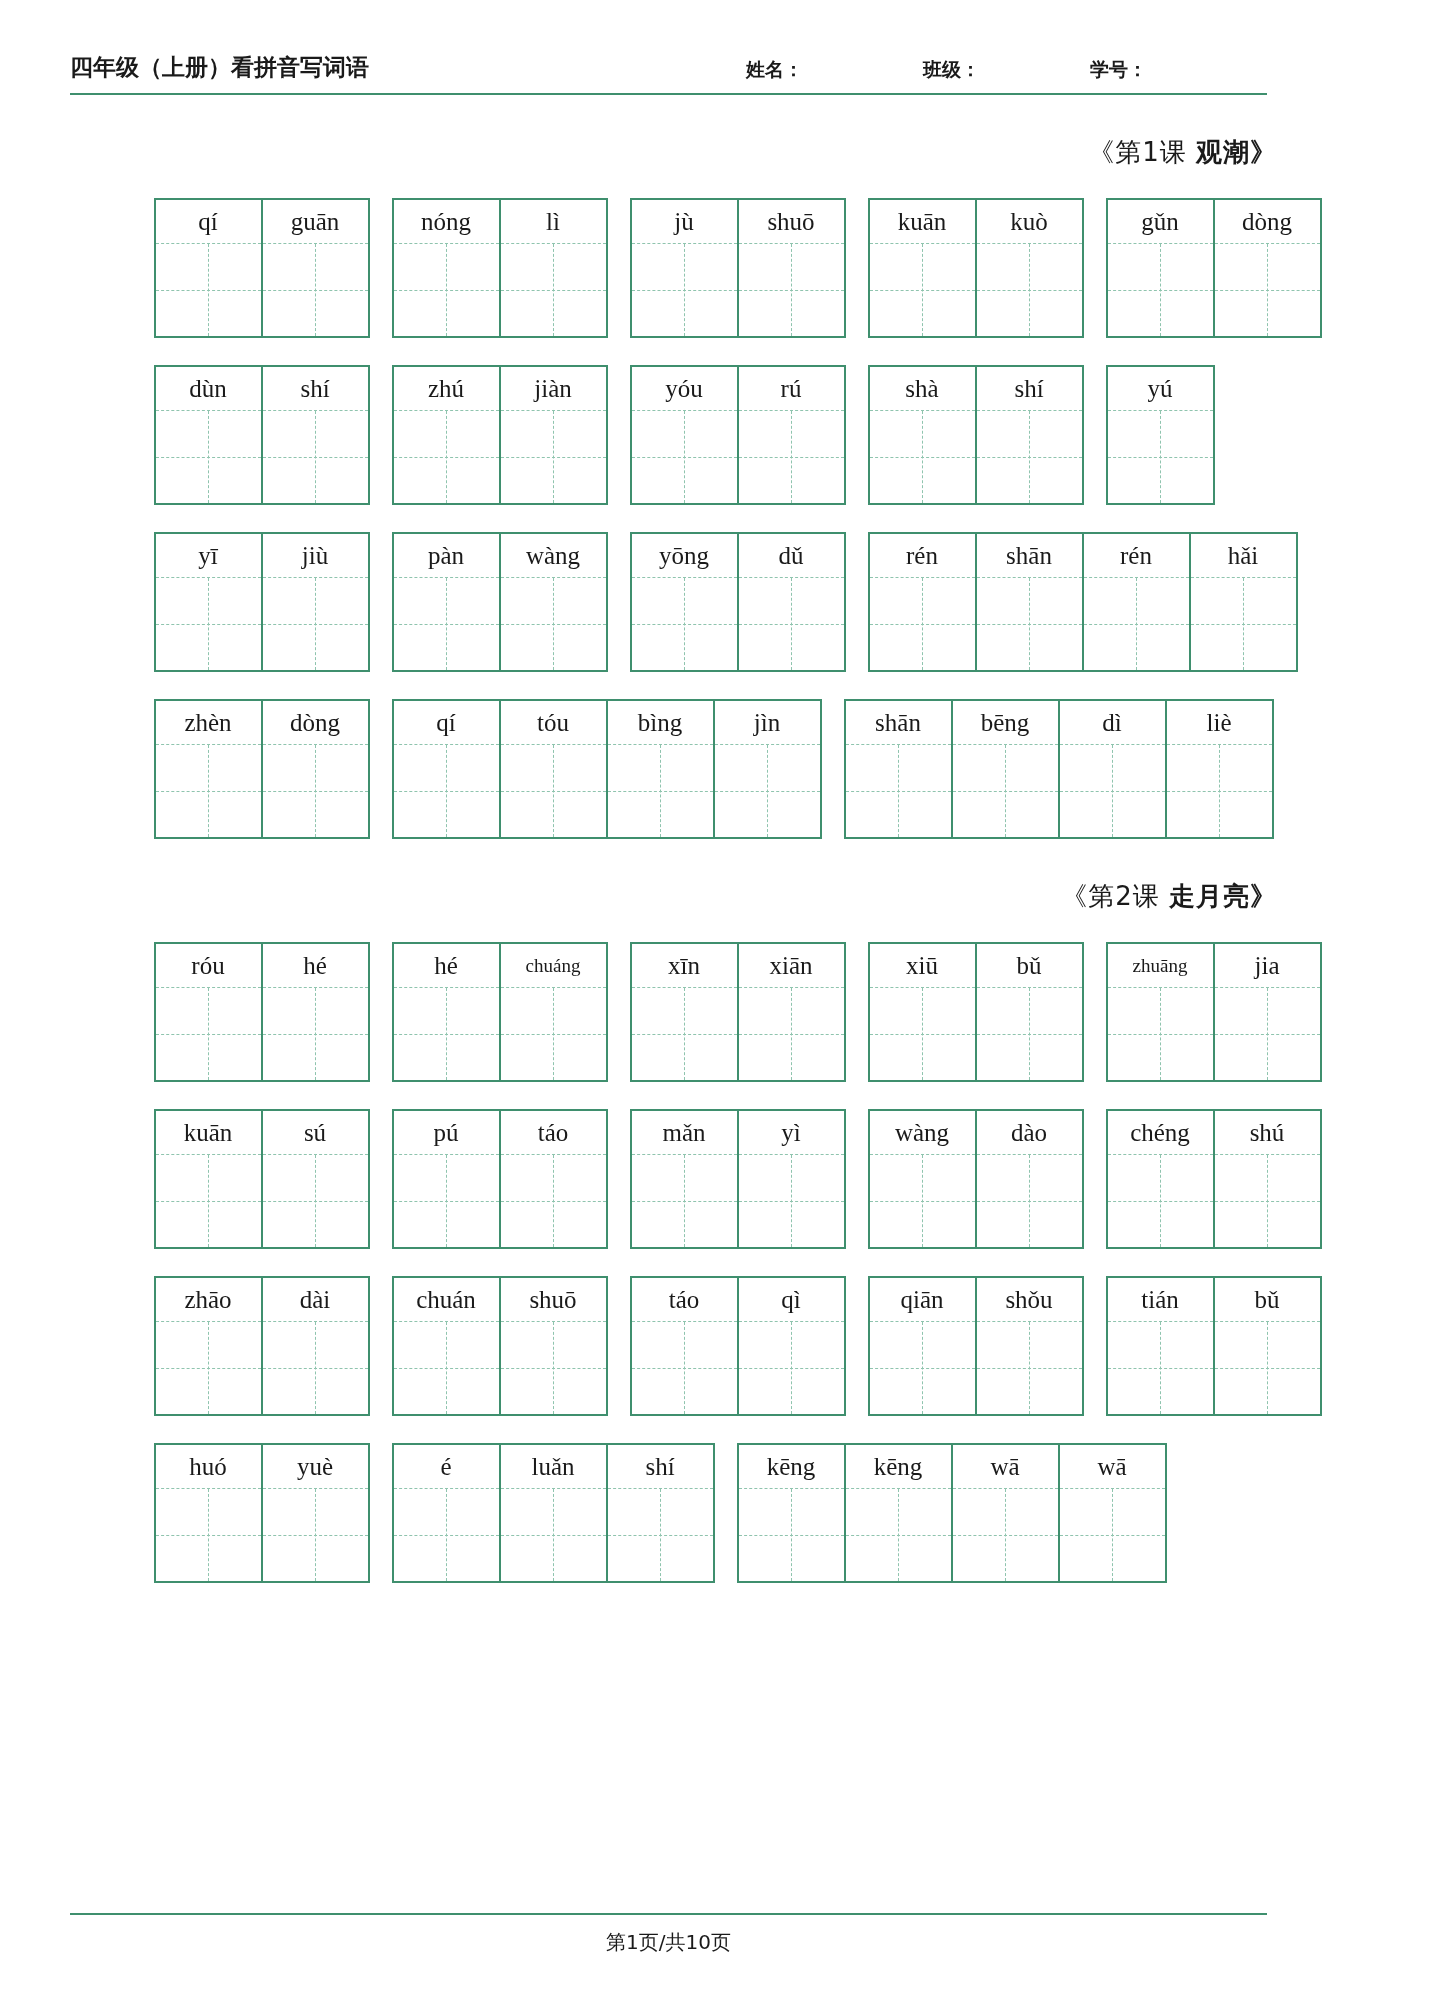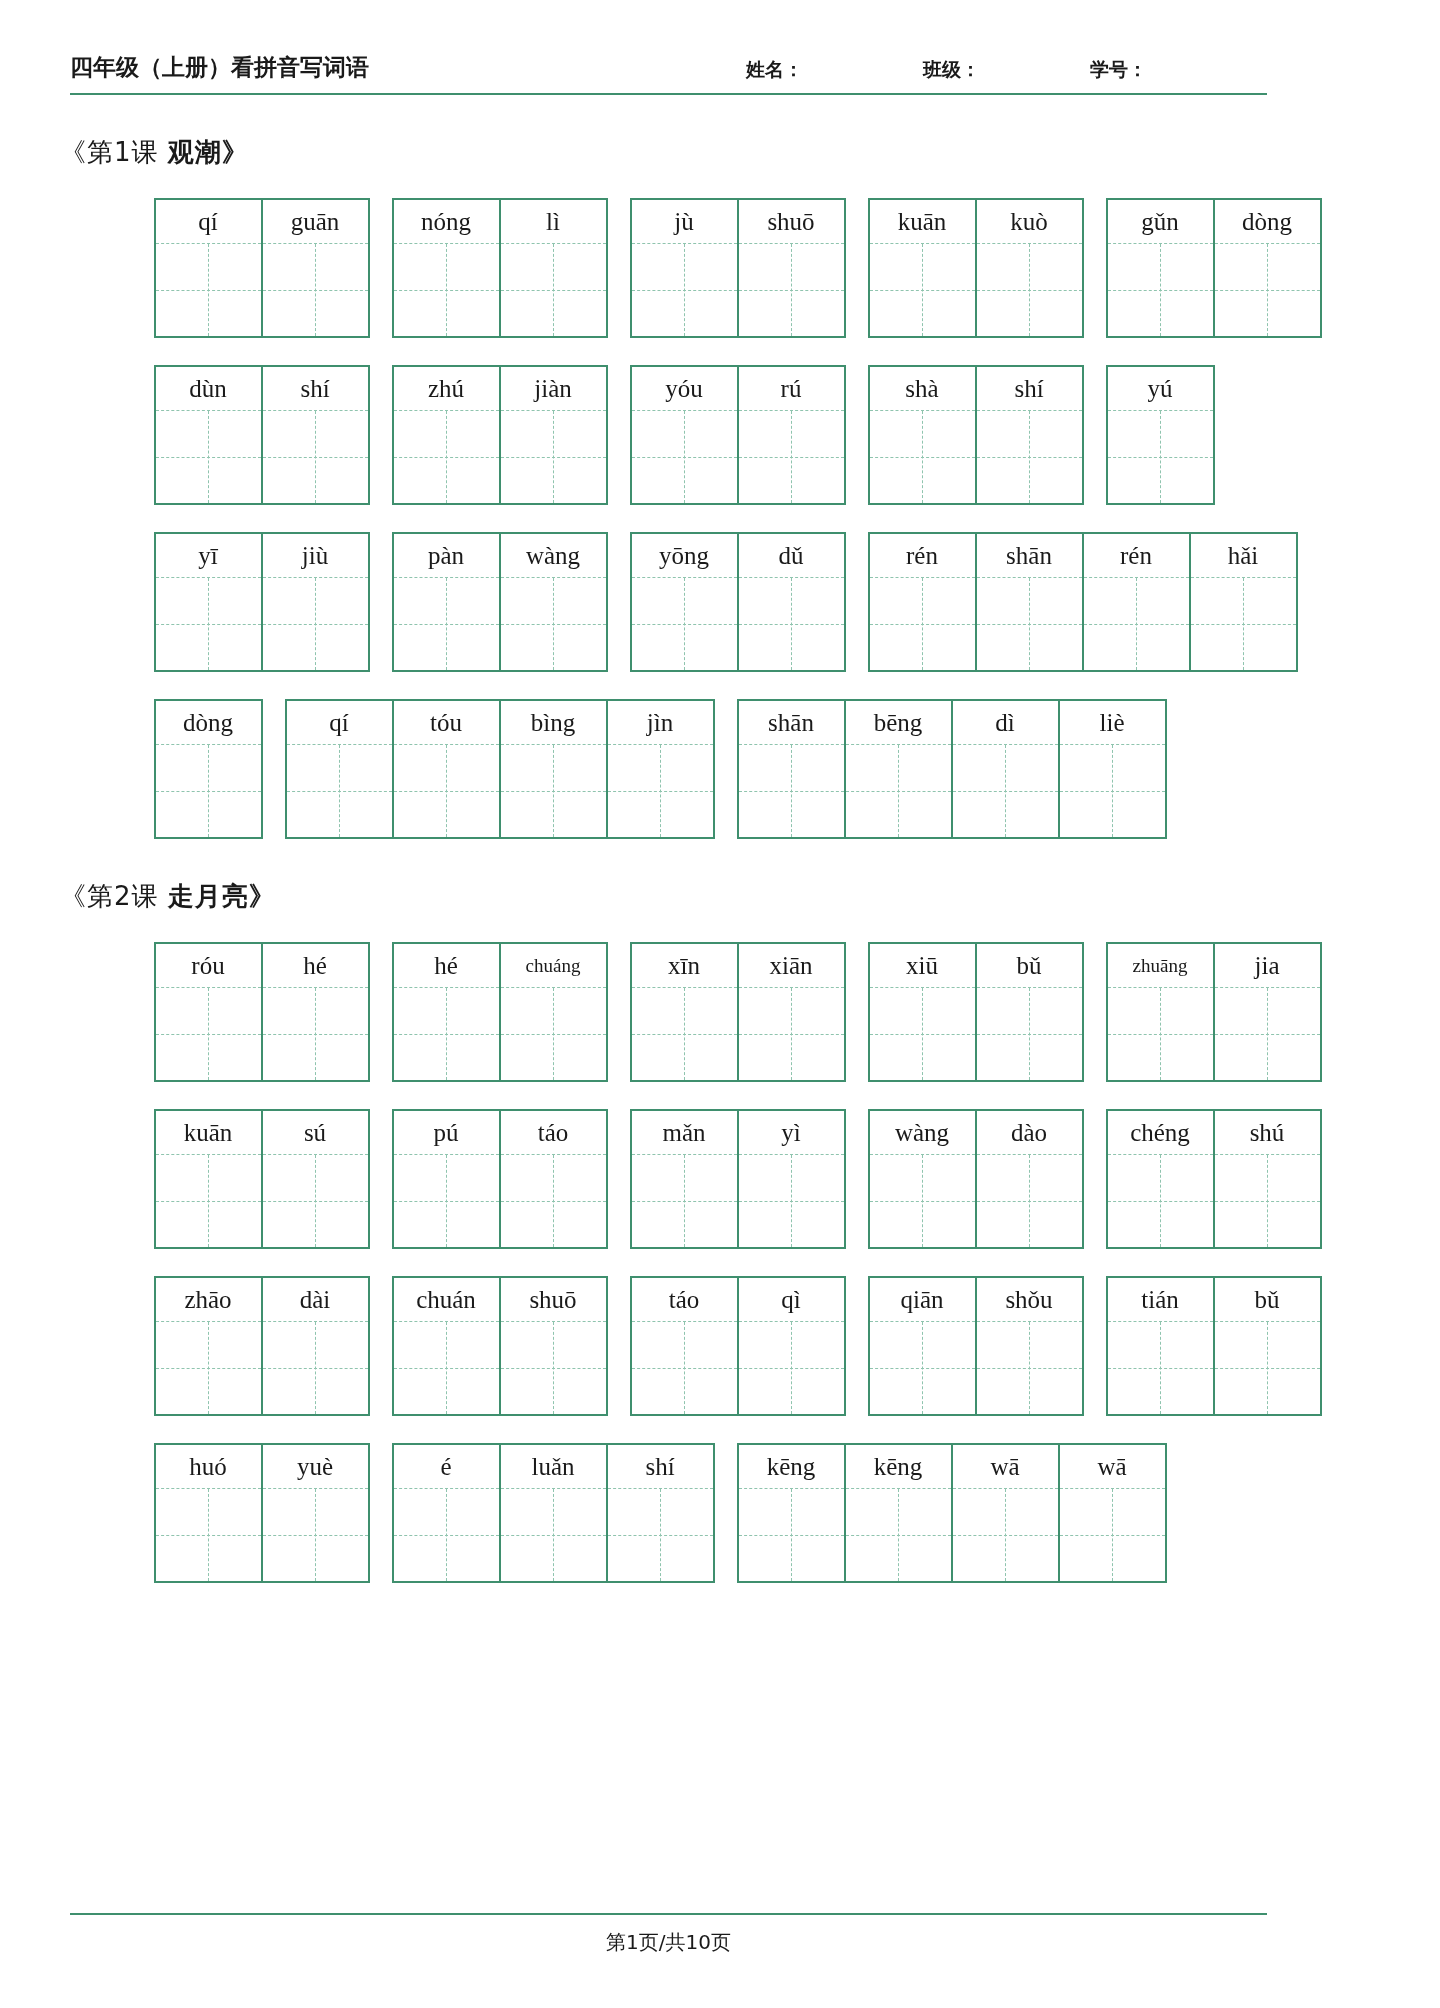--- a/index.html
+++ b/index.html
@@ -53,21 +53,21 @@
   }
   .hf1 { margin-right: 120px; }
   .hf2 { margin-right: 110px; }
   .hf3 { margin-right: 120px; }
 
   
   .lesson {
     margin-top: 40px;
   }
   .lesson-title {
-    text-align: left;
+    text-align: right;
     font-family: "DejaVu Sans", serif;
     font-size: 26px;
     font-weight: 500;
     margin-bottom: 28px;
     letter-spacing: 1px;
     margin-top: 21px;
   }
   .lesson-title .bold {
     font-weight: bold;
   }
@@ -312,20 +312,24 @@
               </div>
               <div class="cellcol">
                 <div class="pinyin">hǎi</div>
                 <div class="grid"></div>
               </div>
             </div>
           </div>
           <div class="row">
             <div class="word">
               <div class="cellcol">
+                <div class="pinyin">zhèn</div>
+                <div class="grid"></div>
+              </div>
+              <div class="cellcol">
                 <div class="pinyin">dòng</div>
                 <div class="grid"></div>
               </div>
             </div>
             <div class="word">
               <div class="cellcol">
                 <div class="pinyin">qí</div>
                 <div class="grid"></div>
               </div>
               <div class="cellcol">

